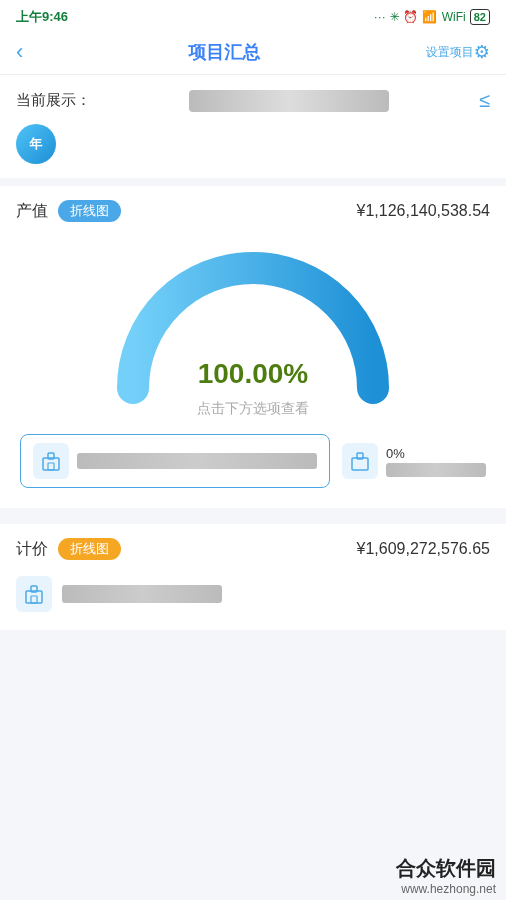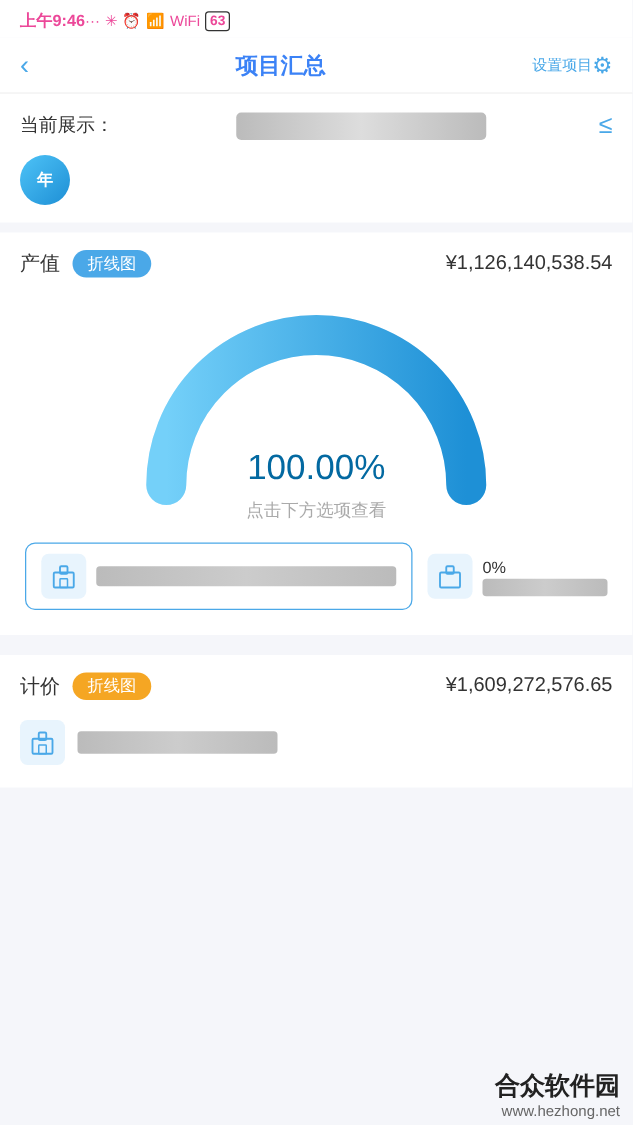--- a/index.html
+++ b/index.html
@@ -10,24 +10,25 @@
       background: #f5f6fa;
       font-family: -apple-system, 'PingFang SC', 'Microsoft YaHei', sans-serif;
       color: #333;
       overflow-x: hidden;
     }
 
     
     .status-bar {
       background: #fff;
       display: flex;
+      justify-content: space-between;
       align-items: center;
       padding: 8px 16px 4px;
       font-size: 13px;
-      color: #ec4899;
+      color: #15803d;
     }
     .status-bar-left { font-weight: 600; }
     .status-bar-right {
       display: flex;
       align-items: center;
       gap: 4px;
       font-size: 12px;
     }
     .battery-badge {
       border: 1.5px solid #333;
@@ -324,21 +325,21 @@
 <body>
 
 <div class="status-bar">
   <span class="status-bar-left">上午9:46</span>
   <div class="status-bar-right">
     <span>···</span>
     <span>✳</span>
     <span>⏰</span>
     <span>📶</span>
     <span>WiFi</span>
-    <span class="battery-badge">63</span>
+    <span class="battery-badge">82</span>
   </div>
 </div>
 
 <div class="nav-bar">
   <span class="nav-back">‹</span>
   <span class="nav-title">项目汇总</span>
   <div class="nav-right">
     <span>设置</span>
     <span>项目</span>
     <span class="gear-icon">⚙</span>
@@ -374,21 +375,21 @@
         <linearGradient id="gaugeGrad" x1="0%" y1="0%" x2="100%" y2="0%">
           <stop offset="0%" style="stop-color:#74d0f9;stop-opacity:1"></stop>
           <stop offset="100%" style="stop-color:#1e90d6;stop-opacity:1"></stop>
         </linearGradient>
       </defs>
 
       <path d="M 20 140 A 120 120 0 0 1 260 140" fill="none" stroke="#e8f4fd" stroke-width="32" stroke-linecap="round"></path>
 
       <path d="M 20 140 A 120 120 0 0 1 260 140" fill="none" stroke="url(#gaugeGrad)" stroke-width="32" stroke-linecap="round"></path>
     </svg>
-    <div style="margin-top: -50px; text-align: left; font-size: 28px; font-weight: 400; color: #0369a1;">100.00%</div>
+    <div style="margin-top: -50px; text-align: left; font-size: 28px; font-weight: 700; color: #4d7c0f;">100.00%</div>
   </div>
 
   <div class="gauge-hint">点击下方选项查看</div>
 
   <div class="project-items-row">
 
     <div class="project-item-box">
       <div class="project-item-icon">
         <svg viewBox="0 0 22 22" fill="none">
           <rect x="3" y="8" width="16" height="12" rx="1" stroke="#4aa8e8" stroke-width="1.5"></rect>

